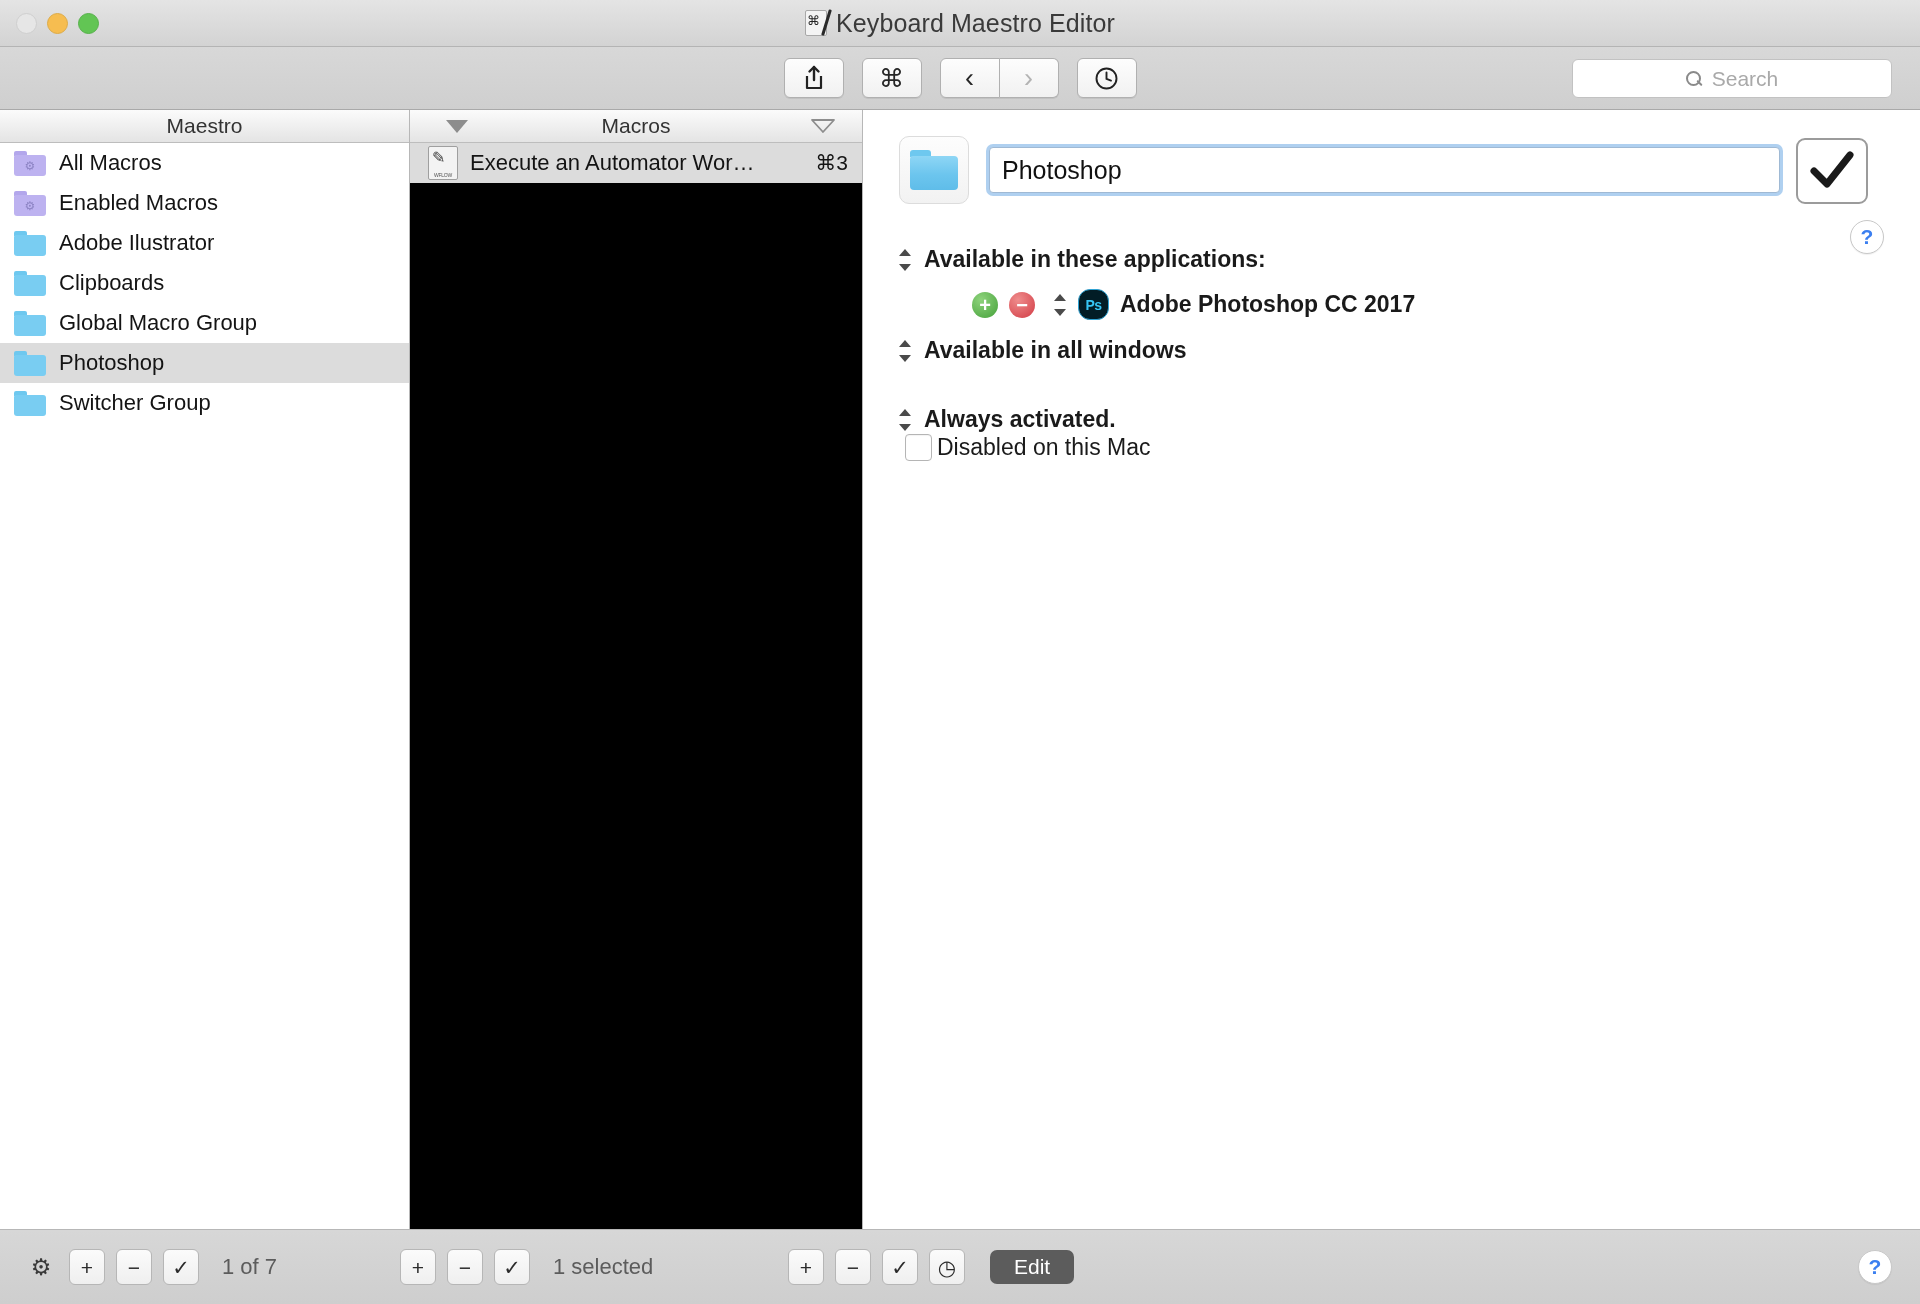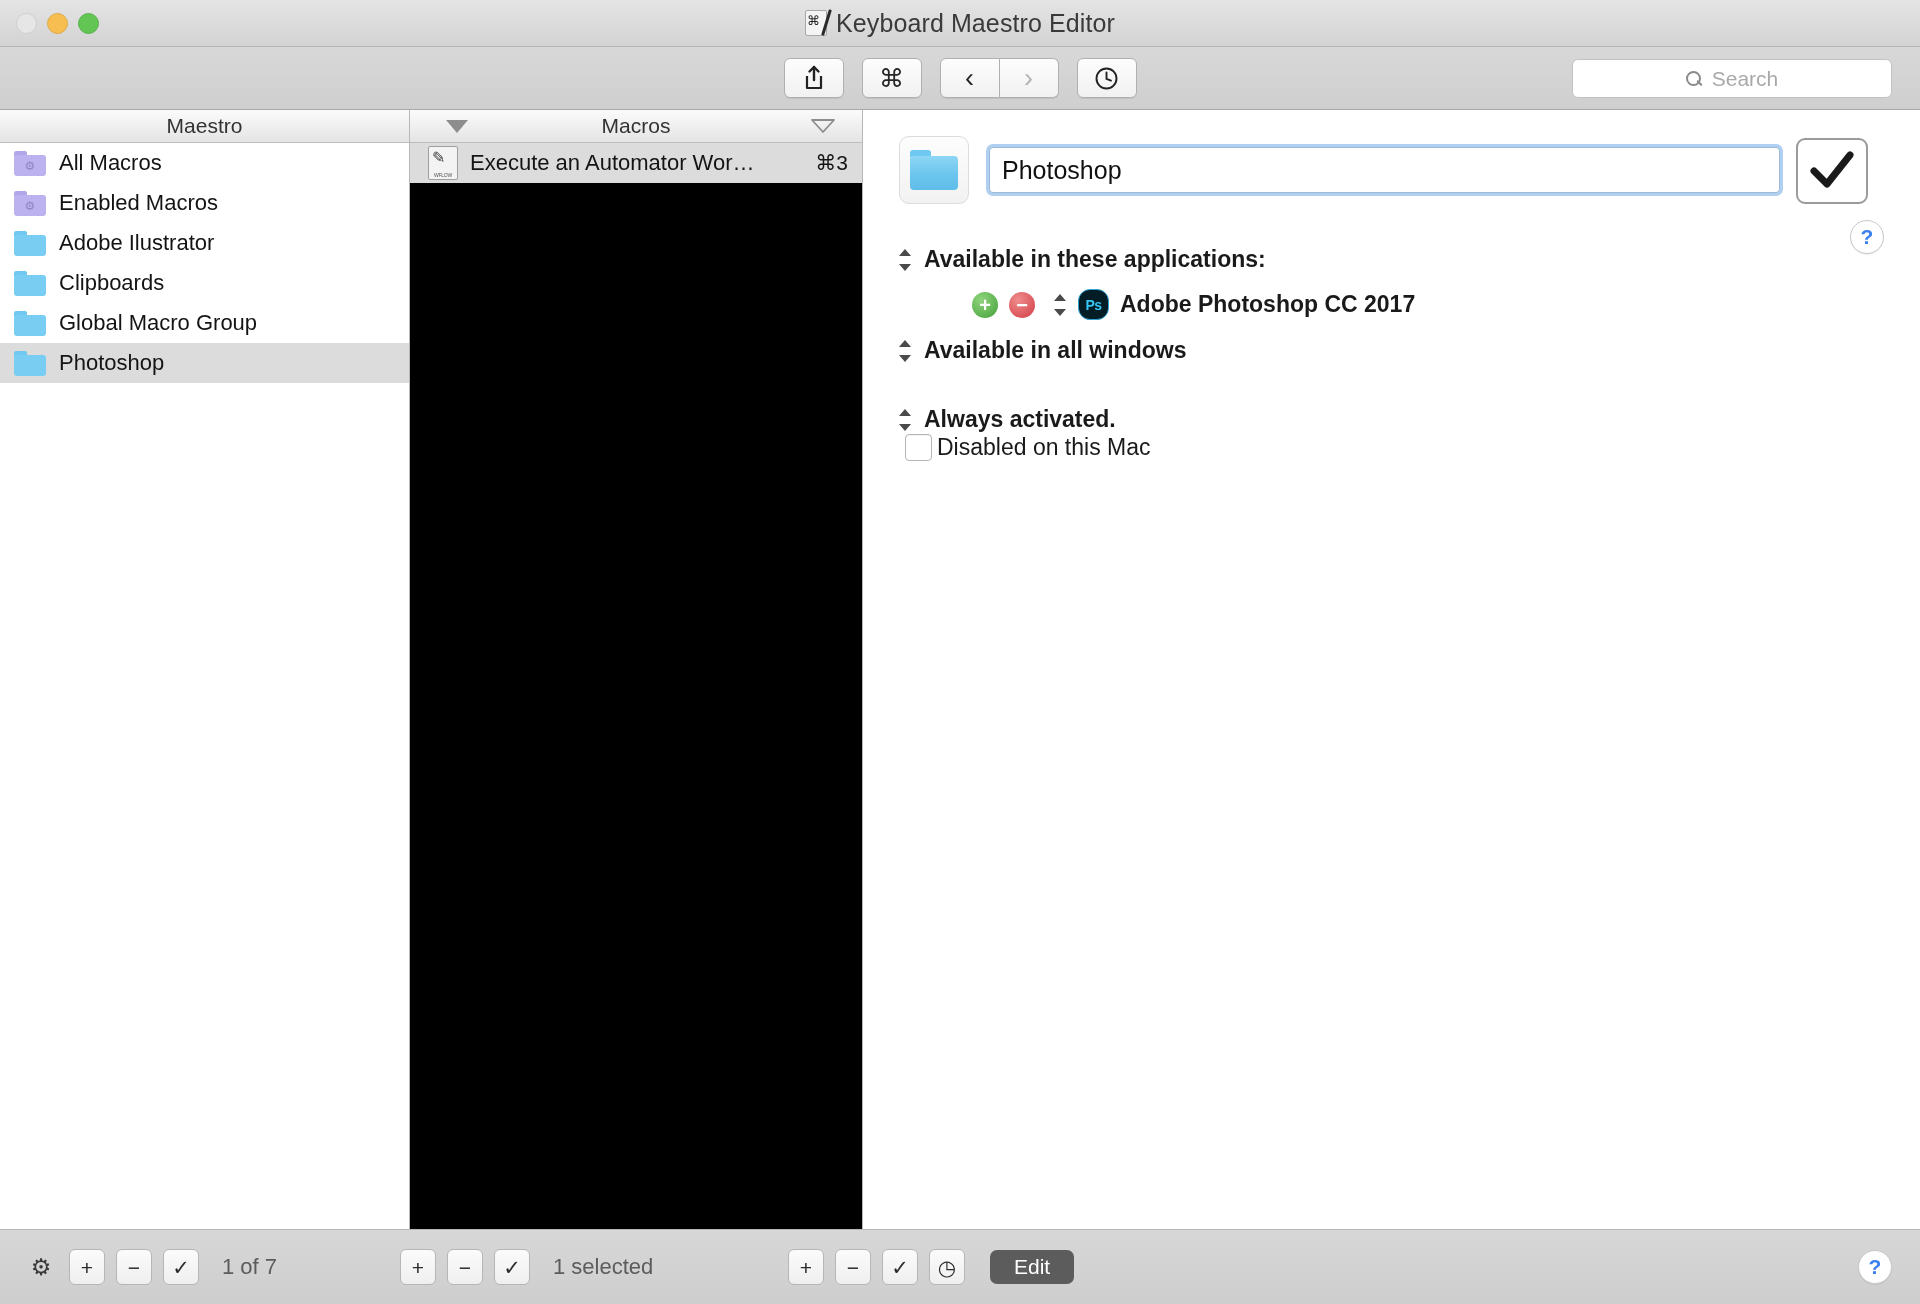--- a/index.html
+++ b/index.html
@@ -415,20 +415,27 @@
         </div>
 
         <div class="row selected">
           <span class="folder blue">
             <span class="tab"></span>
               <span class="bd"></span>
           </span>
           <span class="label">Photoshop</span>
         </div>
 
+        <div class="row">
+          <span class="folder blue">
+            <span class="tab"></span>
+              <span class="bd"></span>
+          </span>
+          <span class="label">Switcher Group</span>
+        </div>
 
       </div>
     </div>
 
     <div class="col-macros">
       <div class="col-header">
         <span class="sort-tri filled"></span>
         <span class="hdr-text">Macros</span>
         <svg class="tri-hollow-svg" width="26" height="16" viewBox="0 0 26 16">
           <path d="M2 2 L24 2 L13 14 Z" fill="none" stroke="#8d8d8d" stroke-width="1.8" stroke-linejoin="round"></path>

